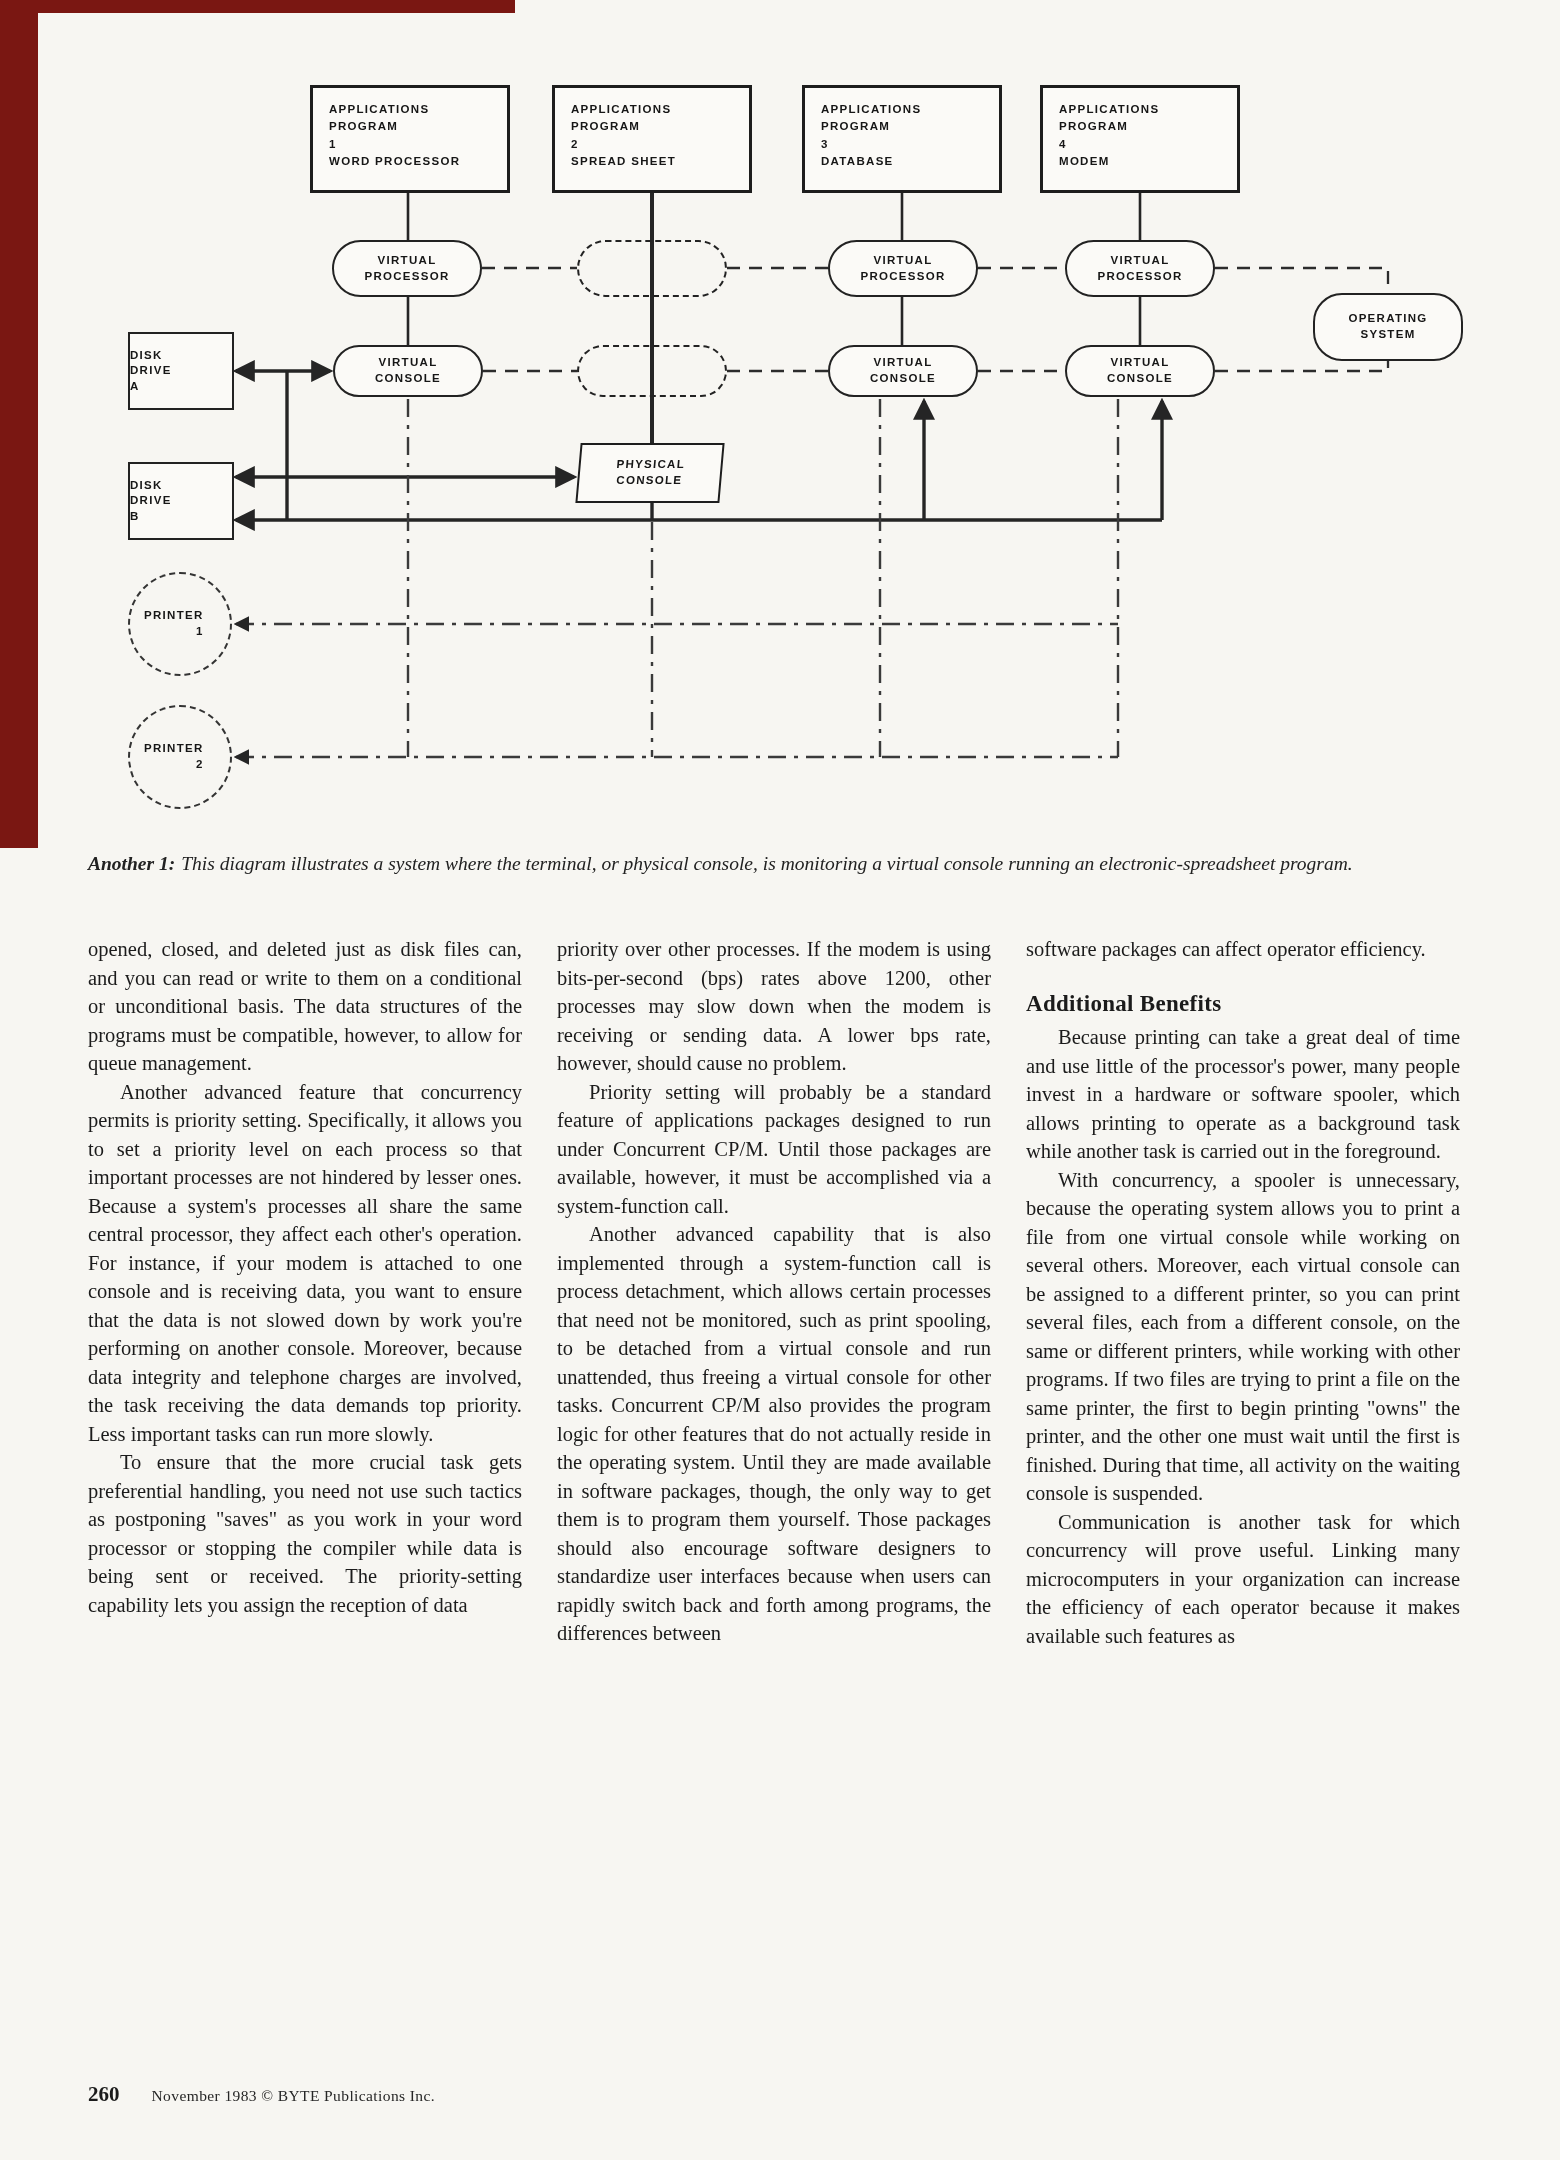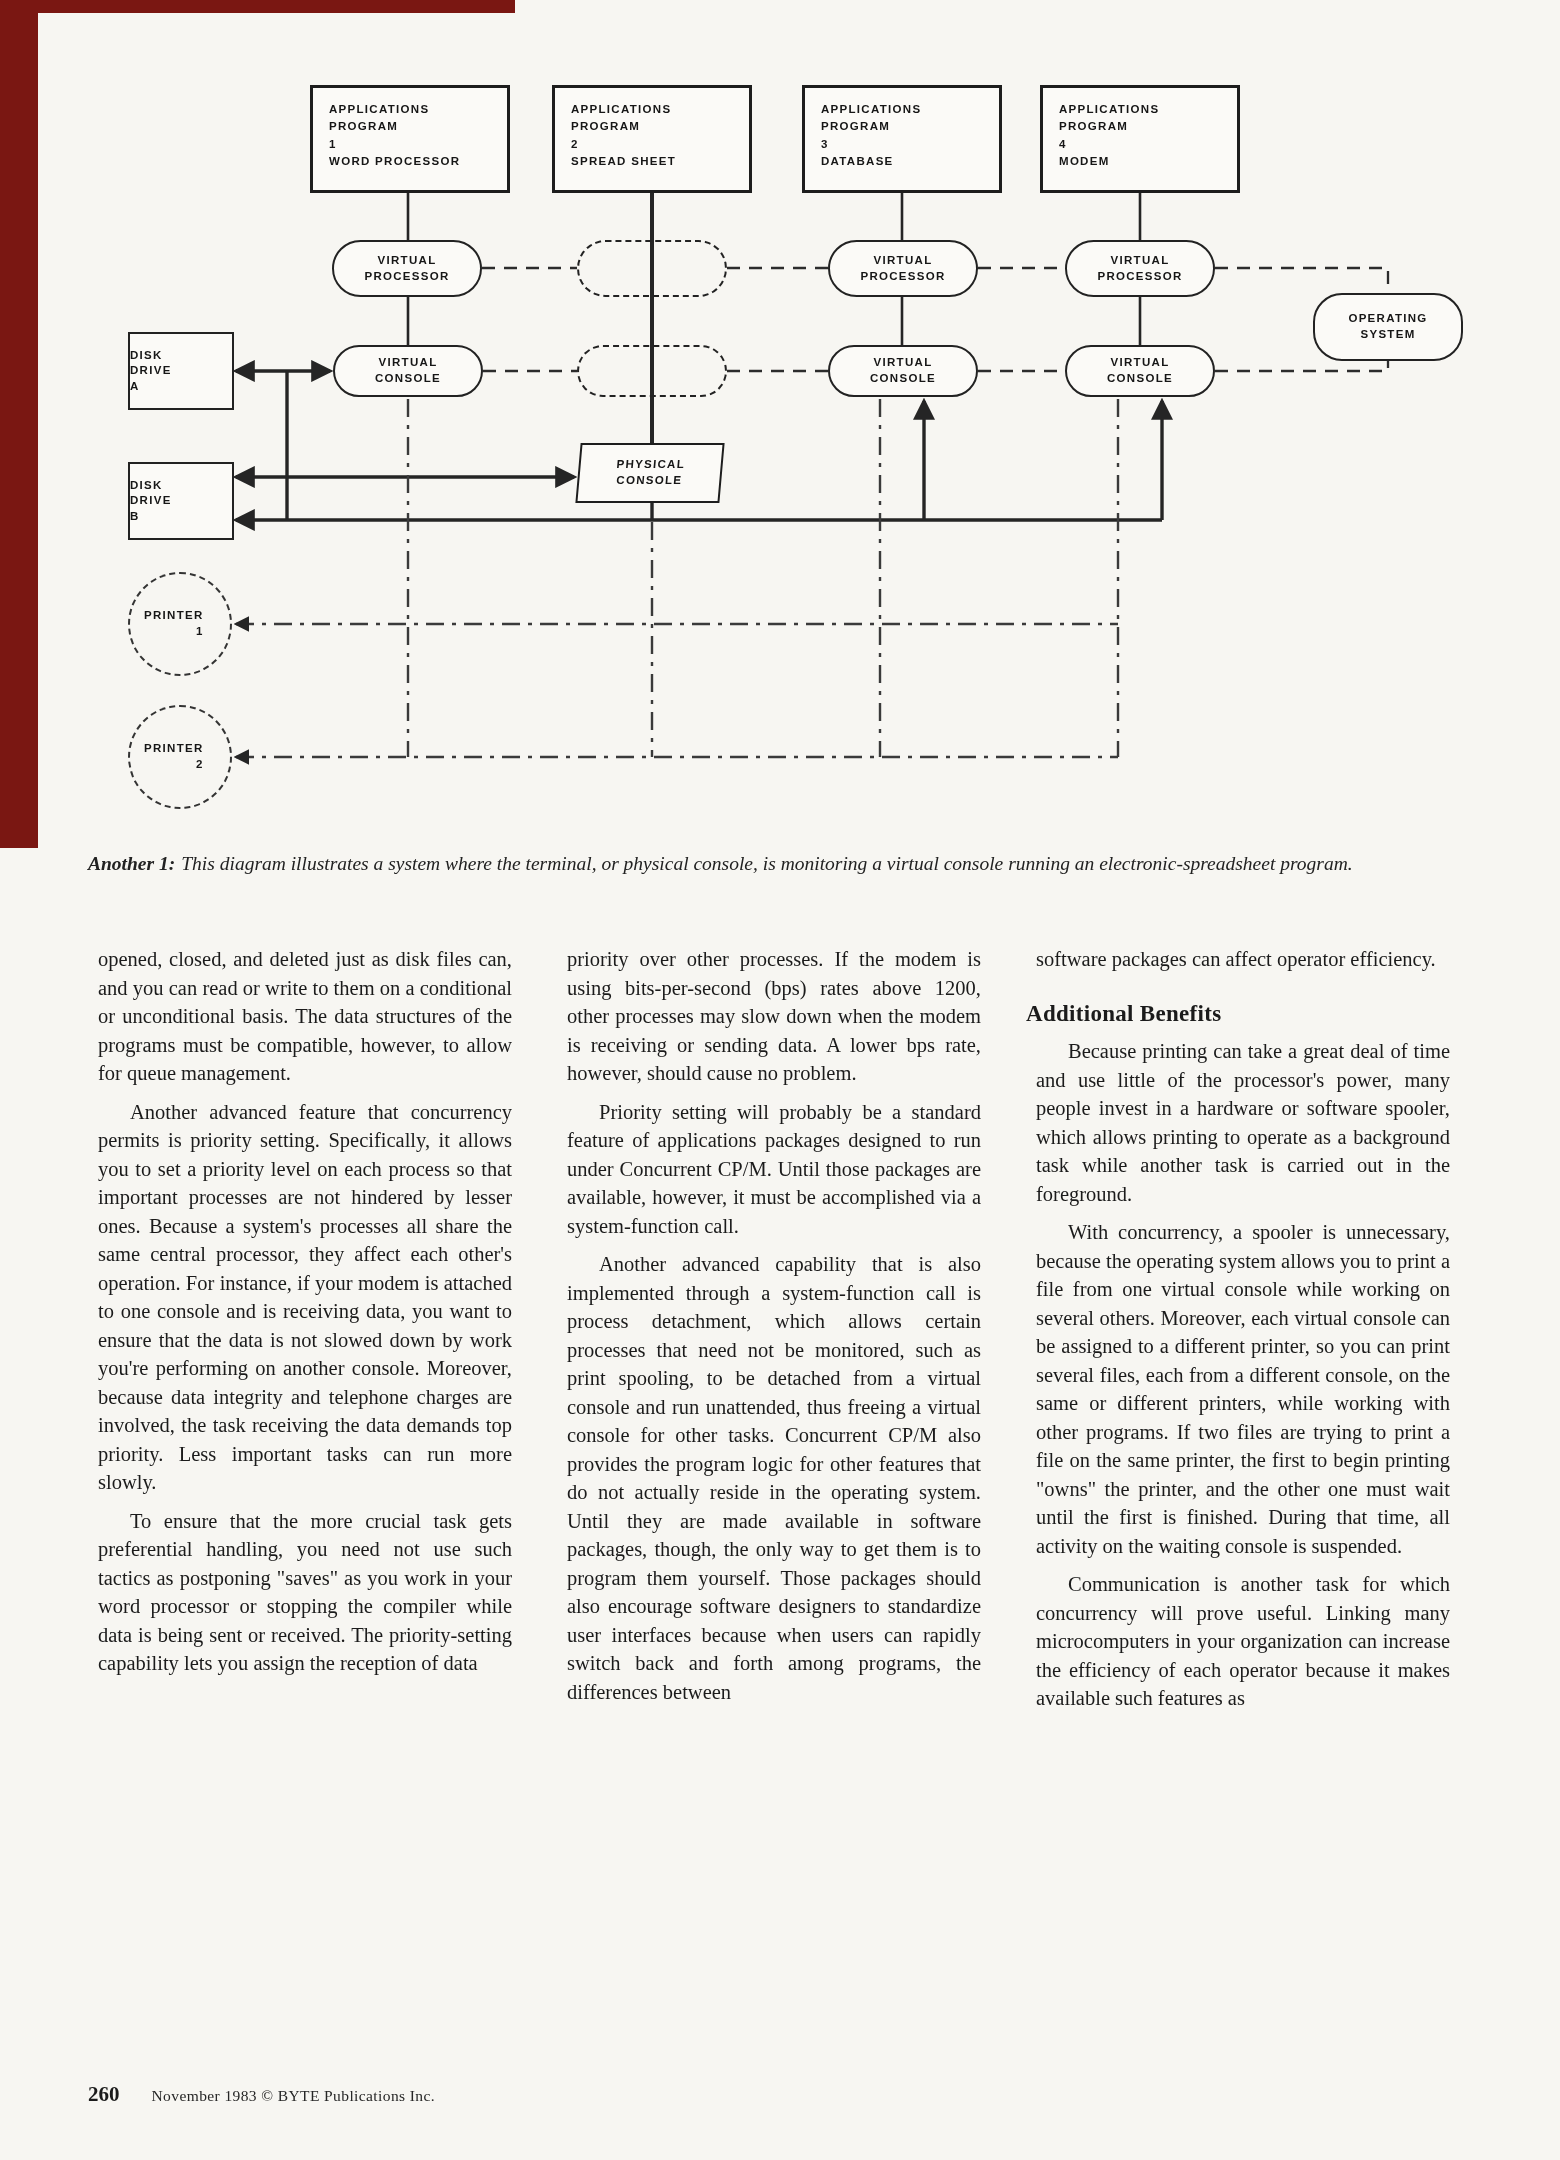--- a/index.html
+++ b/index.html
@@ -61,21 +61,21 @@
     font-size:19.5px;line-height:1.45;font-style:italic;color:#222;
   }
   .caption b{font-style:italic;font-weight:bold;margin-right:6px;}
 
   
   .columns{
     position:absolute;left:88px;top:935px;width:1372px;
     display:flex;gap:35px;
   }
   .col{width:434px;font-size:20.5px;line-height:28.5px;text-align:justify;}
-  .col p{margin:10px;}
+  .col p{margin:0;}
   .col p.ind{text-indent:32px;}
   .col h3{
     font-size:23px;margin:26px 0 6px 0;line-height:1.2;
     font-family:"Liberation Serif","DejaVu Serif",serif;letter-spacing:.3px;
   }
 
   
   .footer{position:absolute;left:88px;top:2082px;font-family:"Liberation Serif","DejaVu Serif",serif;}
   .footer .pn{font-weight:bold;font-size:21px;margin-right:32px;text-align:right;}
   .footer .ft{font-size:15.5px;color:#262626;letter-spacing:.4px;}

